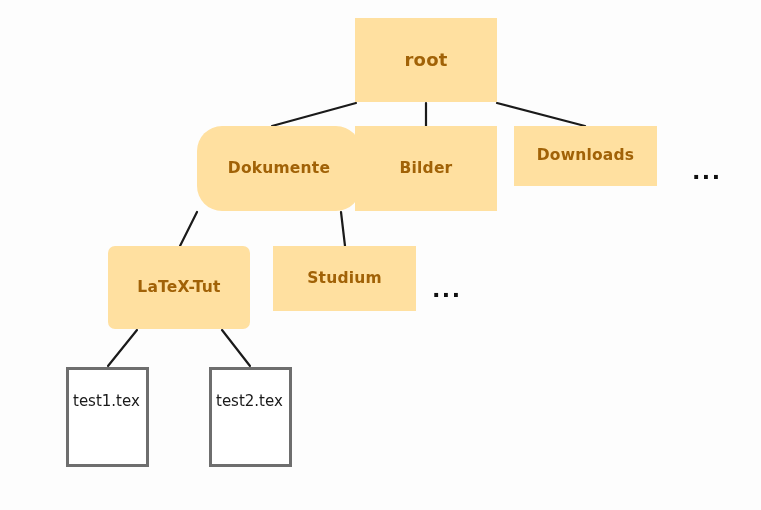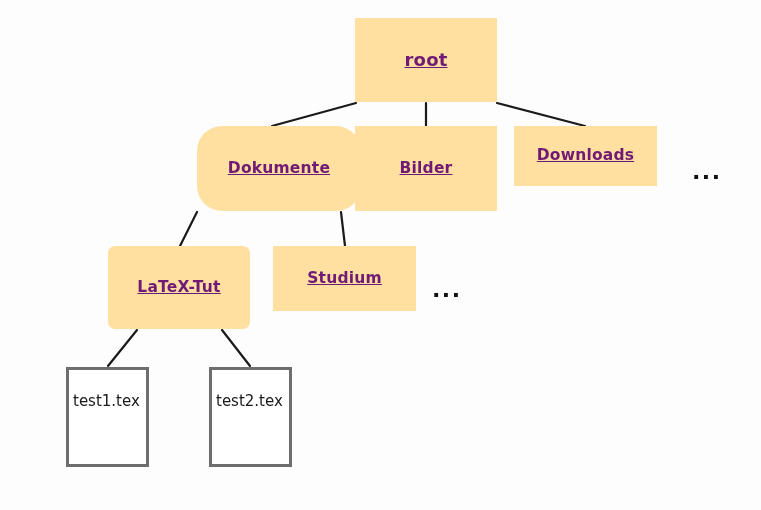--- a/index.html
+++ b/index.html
@@ -37,24 +37,23 @@
     align-items: center;
     justify-content: center;
   }
   .node-folder {
     background: #ffe0a0;
     border: 0 none;
   }
   .node-folder .node-label {
     font-weight: bold;
     font-size: 15.5px;
-    color: #701a75;
+    color: #a16207;
     letter-spacing: 0.2px;
     line-height: 1;
-    text-decoration: underline;
   }
   .node-root .node-label {
     font-size: 18px;
   }
   .node-file {
     background: #ffffff;
     border: 3px solid #6e6e6e;
     align-items: flex-start;
     justify-content: flex-start;
   }

